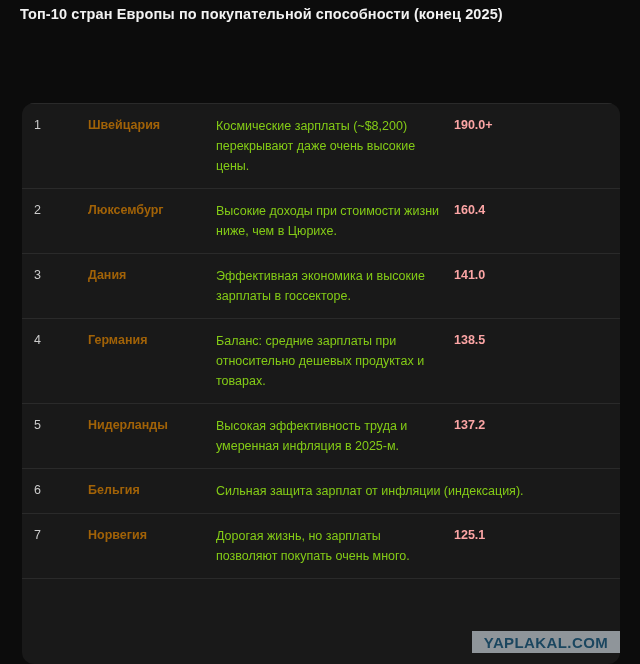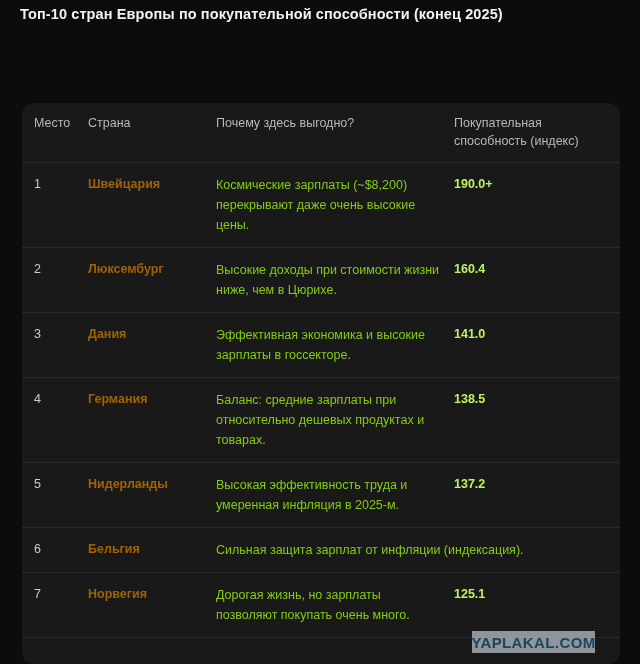--- a/index.html
+++ b/index.html
@@ -99,30 +99,30 @@
     line-height: 18px;
   }
   .cell-reason {
     font-size: 12.5px;
     color: #84cc16;
     line-height: 20px;
   }
   .cell-index {
     font-size: 12.5px;
     font-weight: bold;
-    color: #bef264;
+    color: #fca5a5;
     line-height: 18px;
   }
 
   
   .watermark {
     position: absolute;
     left: 472px;
     top: 631px;
-    width: 123px;
+    width: 148px;
     height: 22px;
     background: #9aa0a6;
     display: flex;
     align-items: center;
     justify-content: center;
     opacity: 0.92;
   }
   .watermark-text {
     font-family: "Liberation Sans", "DejaVu Sans", sans-serif;
     font-size: 15px;
@@ -136,26 +136,20 @@
 <body>
 
 <div class="page">
 
   <div class="header">
     <div class="page-title">Топ-10 стран Европы по покупательной способности (конец 2025)</div>
   </div>
 
   <div class="table-card">
 
-    <div class="t-row head">
-      <div class="c-rank">Место</div>
-      <div class="c-country">Страна</div>
-      <div class="c-reason">Почему здесь выгодно?</div>
-      <div class="c-index">Покупательная способность (индекс)</div>
-    </div>
 
     <div class="t-row">
       <div class="c-rank cell-rank">1</div>
       <div class="c-country cell-country">Швейцария</div>
       <div class="c-reason cell-reason">Космические зарплаты (~$8,200) перекрывают даже очень высокие цены.</div>
       <div class="c-index cell-index">190.0+</div>
     </div>
 
     <div class="t-row">
       <div class="c-rank cell-rank">2</div>

